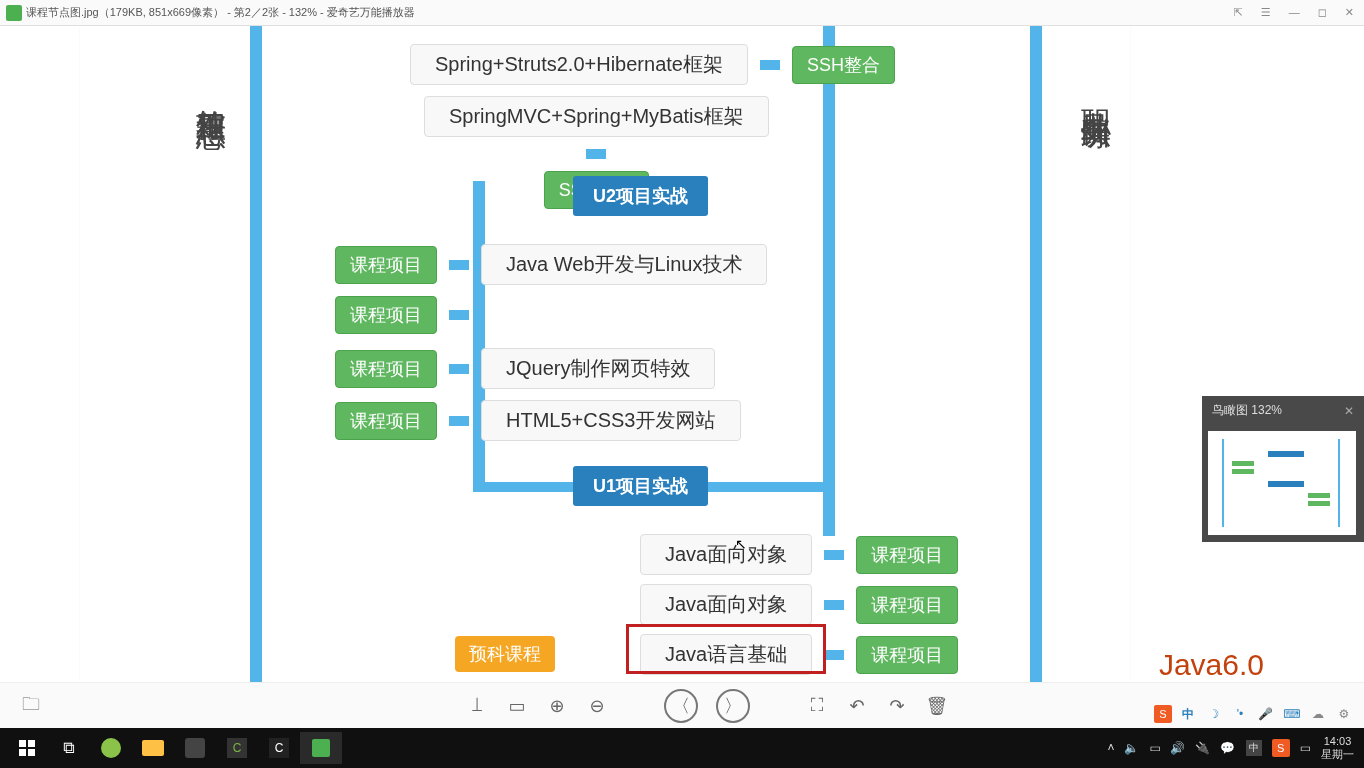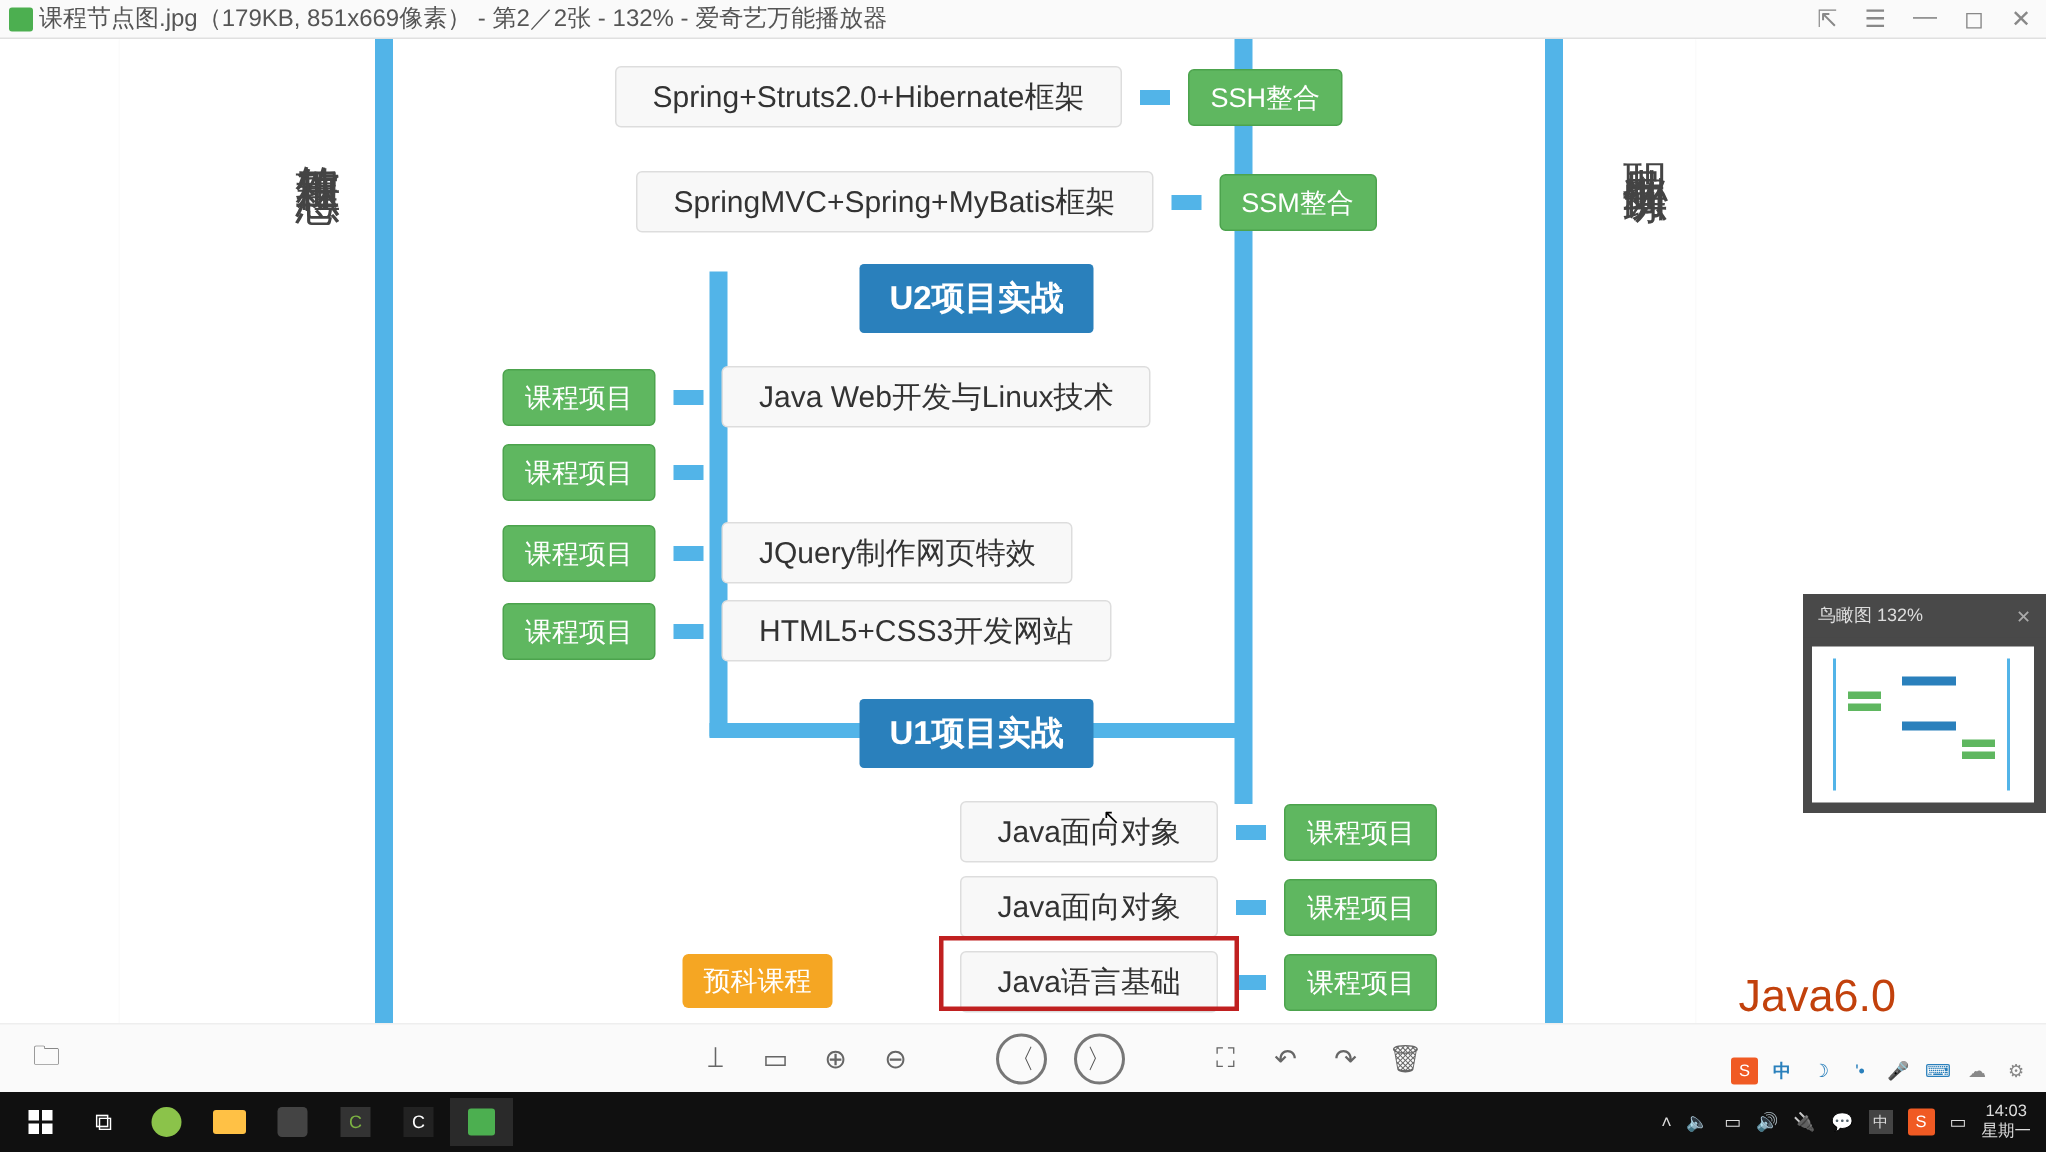--- a/index.html
+++ b/index.html
@@ -1,19 +1,19 @@
 <!DOCTYPE html>
 <html><head>
 <meta charset="utf-8">
 <style>
 * { margin: 0; padding: 0; box-sizing: border-box; }
 body { font-family: "Microsoft YaHei", sans-serif; background: #fff; width: 1364px; height: 768px; overflow: hidden; position: relative; }
 
 
-.titlebar { height: 26px; background: #fafafa; border-bottom: 1px solid #e0e0e0; display: flex; align-items: center; padding: 0 6px; font-size: 16px; color: #555; }
+.titlebar { height: 26px; background: #fafafa; border-bottom: 1px solid #e0e0e0; display: flex; align-items: center; padding: 0 6px; font-size: 11px; color: #555; }
 .titlebar .app-icon { width: 16px; height: 16px; background: #4caf50; margin-right: 4px; border-radius: 2px; }
 .titlebar .title-text { flex: 1; }
 .titlebar .win-controls { display: flex; gap: 10px; color: #888; }
 .titlebar .win-controls span { cursor: pointer; padding: 0 4px; }
 
 
 .content { position: relative; height: 656px; background: #fff; overflow: hidden; }
 .page-bg { position: absolute; left: 80px; top: 0; width: 1050px; height: 680px; background: #fff; box-shadow: 0 0 2px rgba(0,0,0,0.05); }
 
 
@@ -22,21 +22,21 @@
 
 
 .vtext { position: absolute; font-size: 30px; color: #444; writing-mode: vertical-rl; letter-spacing: 2px; font-weight: 500; }
 .vtext-left { left: 190px; top: 60px; }
 .vtext-right { left: 1075px; top: 60px; }
 
 
 .row { position: absolute; display: flex; align-items: center; gap: 12px; }
 .green-tag { background: #5fb760; color: #fff; font-size: 18px; padding: 6px 14px; border: 1px solid #4ca34d; border-radius: 4px; white-space: nowrap; }
 .grey-box { background: #f8f8f8; color: #333; font-size: 20px; padding: 6px 24px; border: 1px solid #ddd; border-radius: 4px; white-space: nowrap; }
-.blue-header { background: #2a80bc; color: #fff; font-size: 22px; font-weight: bold; padding: 8px 20px; border-radius: 3px; }
+.blue-header { background: #2a80bc; color: #fff; font-size: 18px; font-weight: bold; padding: 8px 20px; border-radius: 3px; }
 .connector { width: 20px; height: 10px; background: #52b4e8; }
 
 
 .red-frame { position: absolute; border: 3px solid #c02020; pointer-events: none; }
 
 
 .thumbnail { position: absolute; right: 0; bottom: 140px; width: 162px; height: 146px; background: #494949; color: #ddd; font-size: 12px; margin-left: 44px; }
 .thumbnail .thumb-header { padding: 6px 10px; display: flex; justify-content: space-between; align-items: center; background: #494949; }
 .thumbnail .thumb-close { color: #aaa; cursor: pointer; }
 .thumbnail .thumb-img { margin: 6px; width: 148px; height: 104px; background: #fff; position: relative; }
@@ -97,21 +97,21 @@
 
   <div class="vspine" style="left:823px; top:0; height:510px;"></div>
   <div class="vspine" style="left:473px; top:155px; height:310px;"></div>
   <div class="hspine" style="left:473px; top:456px; width:360px;"></div>
 
   <div class="row" style="left:410px; top:18px;">
     <div class="grey-box">Spring+Struts2.0+Hibernate框架</div>
     <div class="connector"></div>
     <div class="green-tag">SSH整合</div>
   </div>
-  <div class="row" style="left:424px; top:88px;">
+  <div class="row" style="left:424px; top:70px;flex-direction:column;">
     <div class="grey-box">SpringMVC+Spring+MyBatis框架</div>
     <div class="connector"></div>
     <div class="green-tag">SSM整合</div>
   </div>
 
   <div class="row" style="left:573px; top:150px;">
     <div class="blue-header">U2项目实战</div>
   </div>
 
   <div class="row" style="left:335px; top:218px;">

